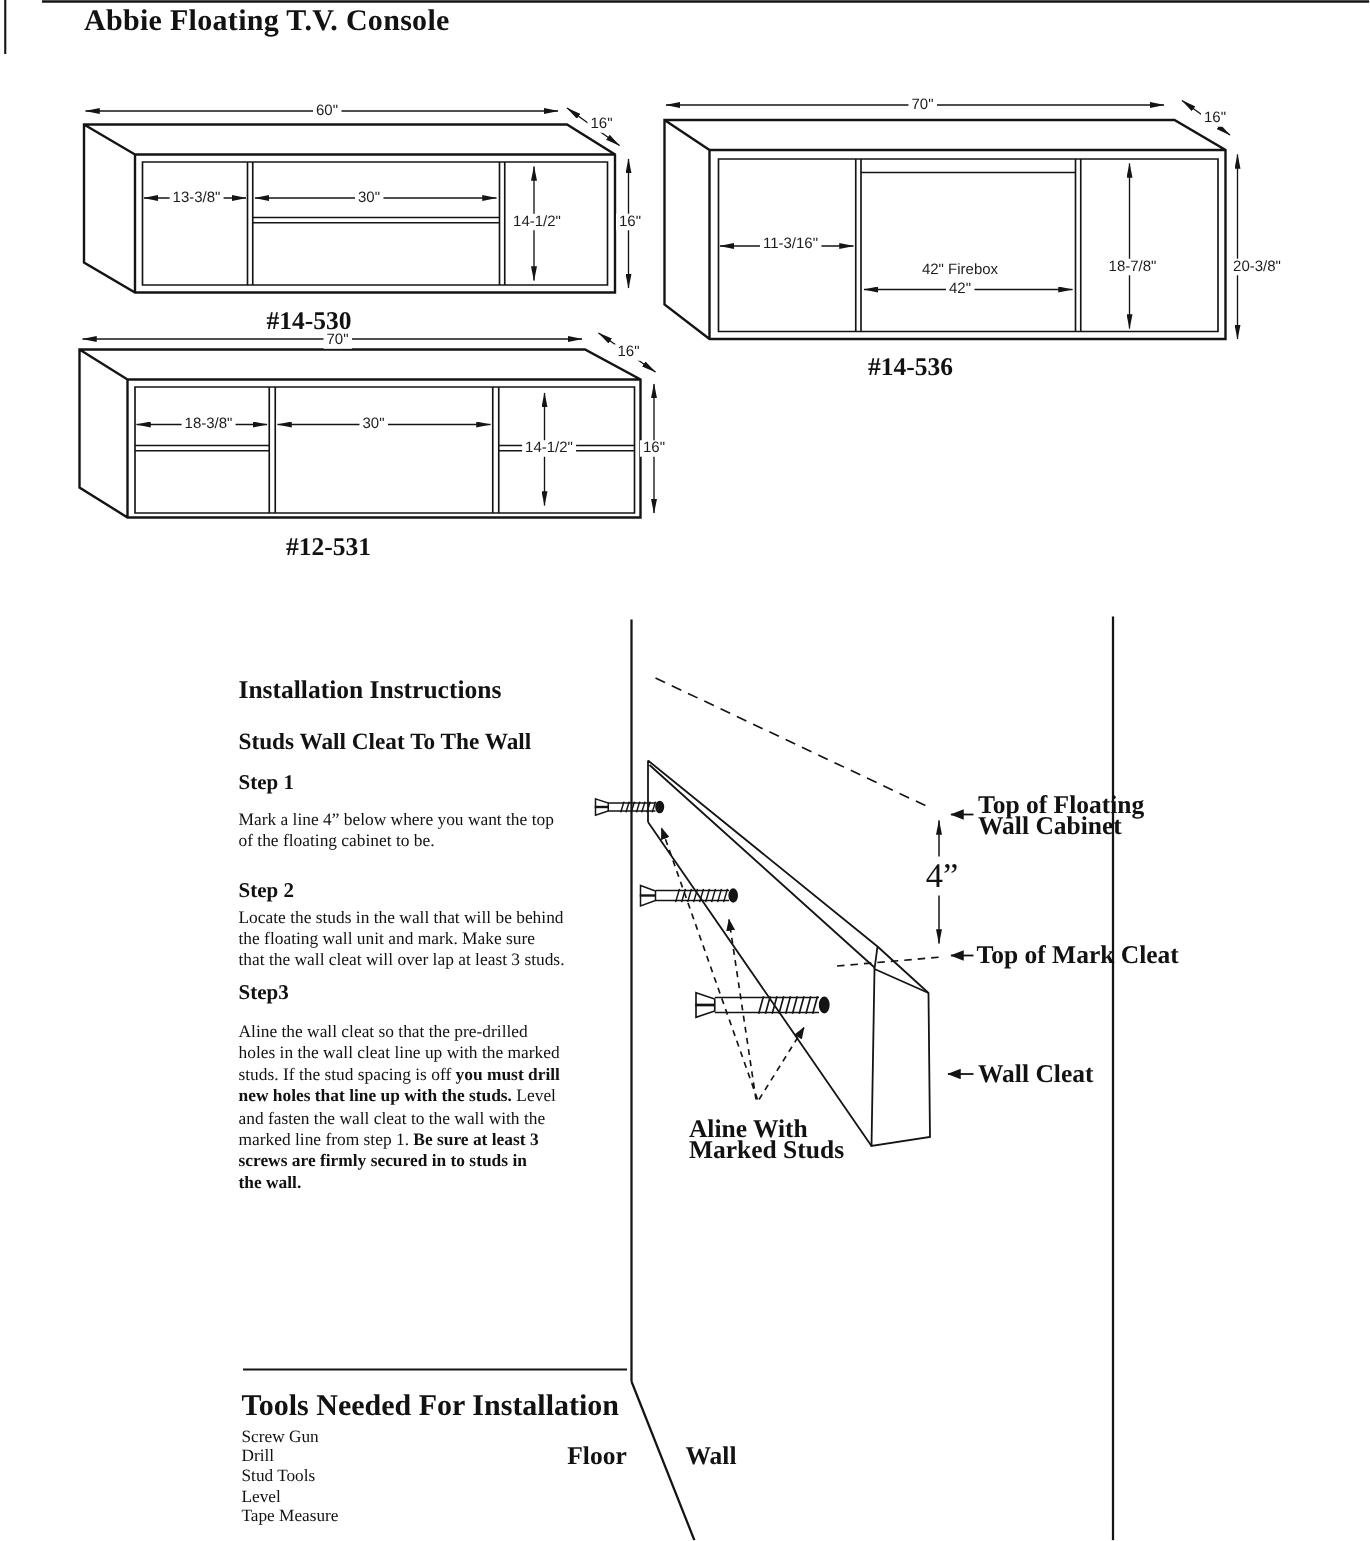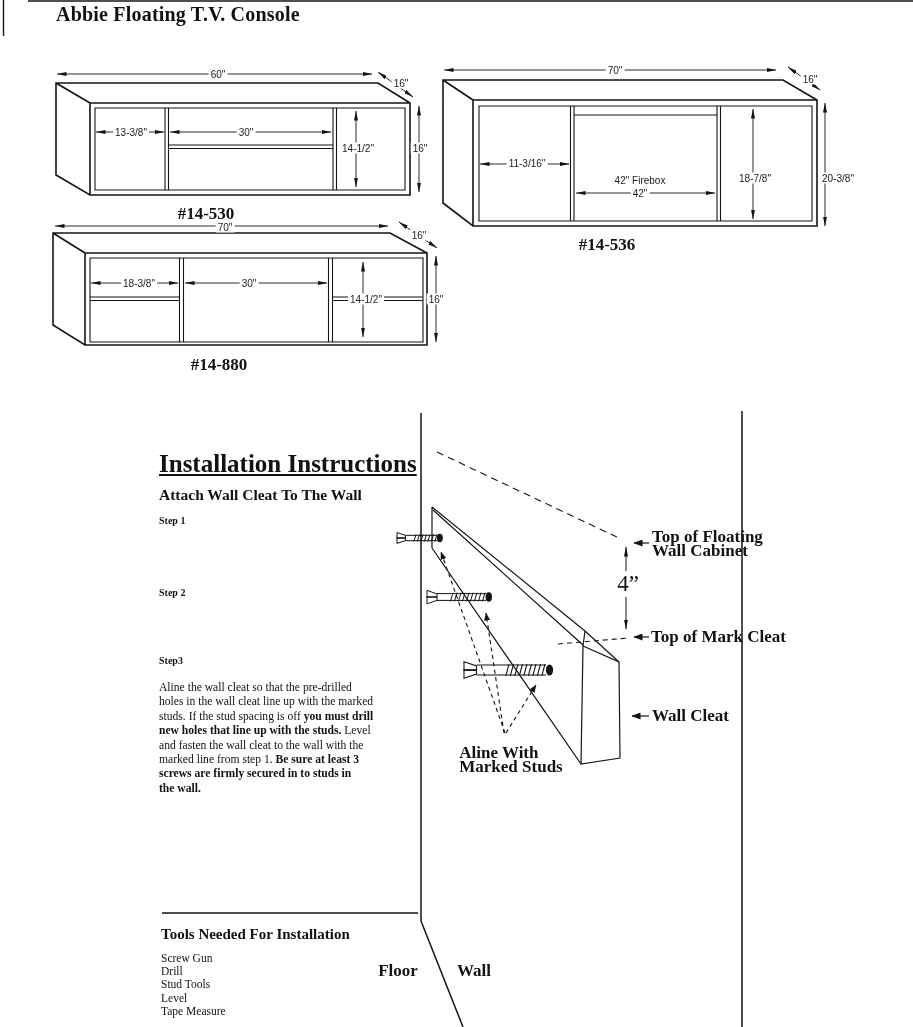--- a/index.html
+++ b/index.html
@@ -5,29 +5,29 @@
   html,body{margin:0;padding:0;background:#fff;}
   .page{position:relative;width:913px;height:1027px;background:#fff;overflow:hidden;
         font-family:"Liberation Serif",serif;color:#121212;}
   svg.art{position:absolute;left:0;top:0;}
   .txt{position:absolute;white-space:pre-line;}
   .title{font-size:20px;font-weight:700;letter-spacing:.2px;}
   .note{font-size:15px;font-weight:700;}
   .dim{position:absolute;transform:translate(-50%,-50%);font-family:"Liberation Sans",sans-serif;
        font-size:10px;color:#1c1c1c;background:#fff;padding:0 2px;white-space:nowrap;line-height:11px;}
   .model{position:absolute;transform:translateX(-50%);font-size:17px;font-weight:700;white-space:nowrap;font-family:Liberation Serif, serif;}
-  .h1{font-size:25px;font-weight:700;text-decoration:underline;}
+  .h1{font-size:17px;font-weight:700;}
   .h2{font-size:15.5px;font-weight:700;}
-  .stephead{font-size:10px;font-weight:700;}
+  .stephead{font-size:14px;font-weight:700;}
   .body{font-size:11.6px;line-height:13.9px;width:226px;}
   .body3{line-height:14.4px;}
   .dlabel{font-size:17px;font-weight:700;line-height:13.5px;}
   .center{transform:translateX(-50%);}
   .dim4{position:absolute;transform:translate(-50%,-50%);font-size:23px;background:#fff;padding:0 1px;}
-  .toolstitle{font-size:15px;font-weight:700;}
+  .toolstitle{font-size:20px;font-weight:700;}
   .tools{font-size:11.5px;line-height:13.2px;}
 </style>
 </head>
 <body>
 
 <div class="page">
 
   <svg class="art" width="913" height="1027" viewBox="0 0 913 1027">
     <defs>
       <marker id="dim" viewBox="0 0 10 4" refX="9.5" refY="2" markerWidth="10" markerHeight="4" markerUnits="userSpaceOnUse" orient="auto-start-reverse">
@@ -158,26 +158,31 @@
   <span class="dim" style="left:755px;top:178px">18-7/8"</span>
   <span class="dim" style="left:838px;top:178px">20-3/8"</span>
   <div class="model" style="left:607px;top:235px">#14-536</div>
 
   <span class="dim" style="left:225px;top:227px">70"</span>
   <span class="dim" style="left:419px;top:235px">16"</span>
   <span class="dim" style="left:139px;top:283px">18-3/8"</span>
   <span class="dim" style="left:249px;top:283px">30"</span>
   <span class="dim" style="left:366px;top:299px">14-1/2"</span>
   <span class="dim" style="left:436px;top:299px">16"</span>
-  <div class="model" style="left:219px;top:355px">#14-880</div>
+  <div class="model" style="left:219px;top:355px">#12-531</div>
 
   <div class="txt h1" style="left:159px;top:450px">Installation Instructions</div>
-  <div class="txt h2" style="left:159px;top:486px">Attach Wall Cleat To The Wall</div>
+  <div class="txt h2" style="left:159px;top:486px">Studs Wall Cleat To The Wall</div>
   <div class="txt stephead" style="left:159px;top:515px">Step 1</div>
+  <div class="txt body" style="left:159px;top:540px">Mark a line 4” below where you want the top
+of the floating cabinet to be.</div>
   <div class="txt stephead" style="left:159px;top:587px">Step 2</div>
+  <div class="txt body" style="left:159px;top:605px">Locate the studs in the wall that will be behind
+the floating wall unit and mark. Make sure
+that the wall cleat will over lap at least 3 studs.</div>
   <div class="txt stephead" style="left:159px;top:655px">Step3</div>
   <div class="txt body body3" style="left:159px;top:681px"><span>Aline the wall cleat so that the pre-drilled
 holes in the wall cleat line up with the marked
 studs. If the stud spacing is off </span><b>you must drill
 new holes that line up with the studs.</b><span> Level
 and fasten the wall cleat to the wall with the
 marked line from step 1. </span><b>Be sure at least 3
 screws are firmly secured in to studs in
 the wall.</b></div>
 

